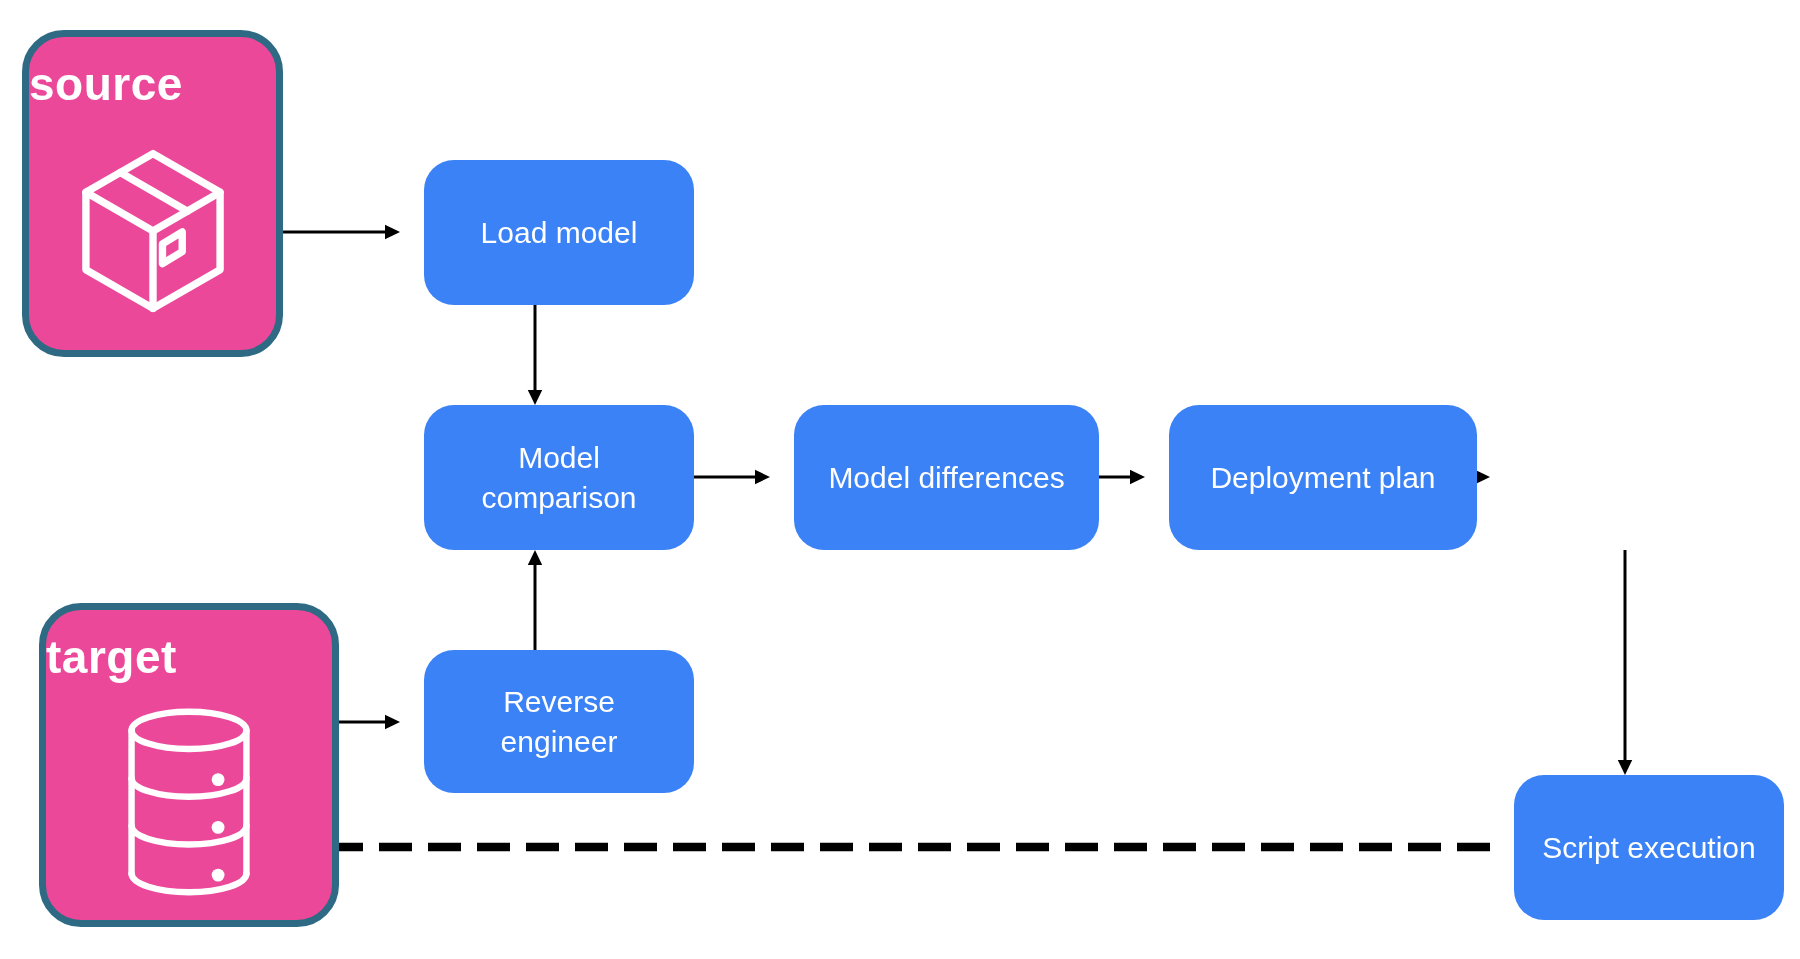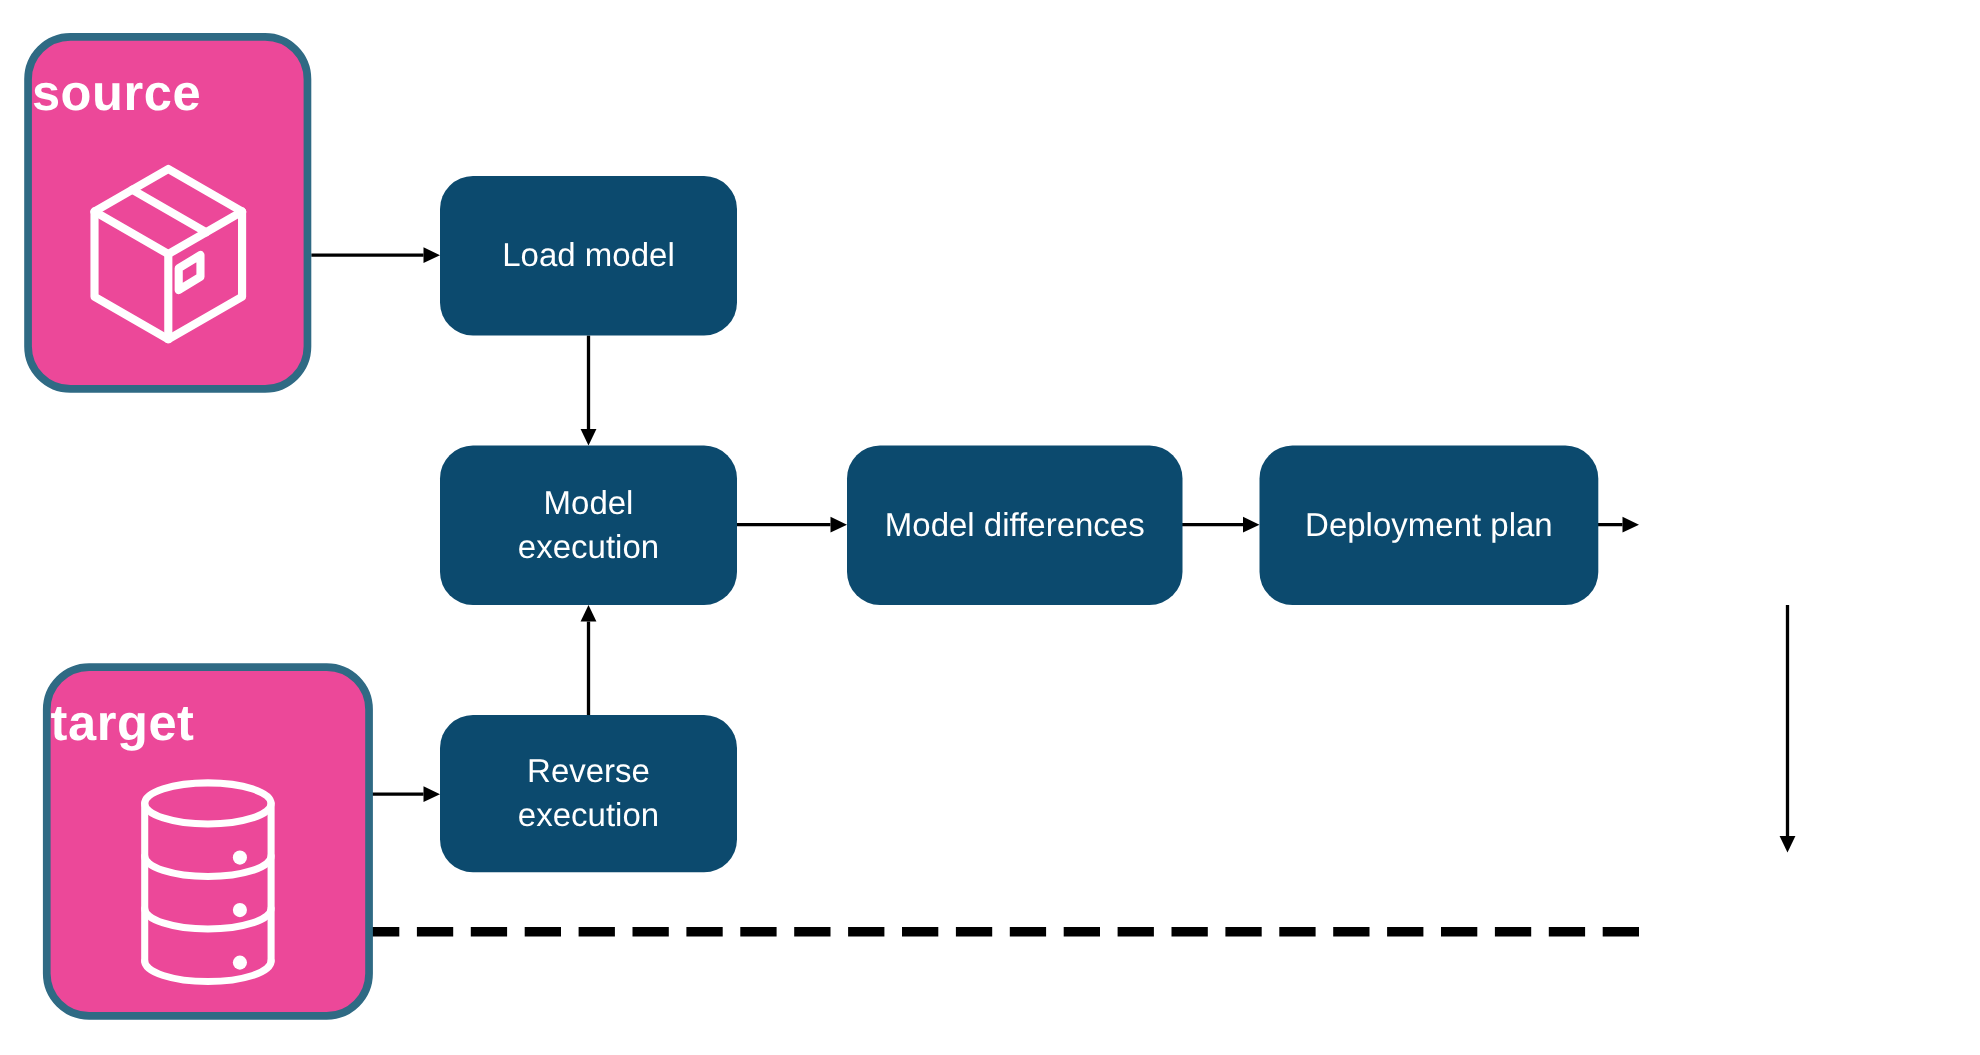--- a/index.html
+++ b/index.html
@@ -11,31 +11,32 @@
     font-family: "Liberation Sans", "DejaVu Sans", sans-serif;
     overflow: hidden;
   }
   svg.edges {
     position: absolute;
     left: 0; top: 0;
     width: 1800px; height: 959px;
   }
   .node {
     position: absolute;
-    background: #0c4a6e;
+    background: #3b82f6;
     border-radius: 30px;
     color: #ffffff;
     display: flex;
     align-items: center;
     justify-content: center;
     text-align: center;
     font-size: 30px;
     line-height: 1.32;
     padding: 0 28px;
     box-sizing: border-box;
+    margin-left: 24px;
   }
   #n-load-model        { left: 400px;  top: 160px; width: 270px; height: 145px; }
   #n-model-comparison  { left: 400px;  top: 405px; width: 270px; height: 145px; }
   #n-model-differences { left: 770px;  top: 405px; width: 305px; height: 145px; }
   #n-deployment-plan   { left: 1145px; top: 405px; width: 308px; height: 145px; }
   #n-script-generation { left: 1490px; top: 405px; width: 270px; height: 145px; }
   #n-reverse-engineer  { left: 400px;  top: 650px; width: 270px; height: 143px; }
   #n-script-execution  { left: 1490px; top: 775px; width: 270px; height: 145px; }
 
   .container-box {
@@ -138,18 +139,19 @@
         <path class="icon-stroke" d="M11.5 47 A38.5 12.5 0 0 0 88.5 47"></path>
         <path class="icon-stroke" d="M11.5 79 A38.5 12.5 0 0 0 88.5 79"></path>
         <circle class="icon-fill" cx="69.5" cy="48" r="4.3"></circle>
         <circle class="icon-fill" cx="69.5" cy="80" r="4.3"></circle>
         <circle class="icon-fill" cx="69.5" cy="112" r="4.3"></circle>
       </svg>
     </div>
   </div>
 
   <div class="node" id="n-load-model">Load model</div>
-  <div class="node" id="n-model-comparison">Model execution</div>
+  <div class="node" id="n-model-comparison">Model comparison</div>
   <div class="node" id="n-model-differences">Model differences</div>
   <div class="node" id="n-deployment-plan">Deployment plan</div>
-  <div class="node" id="n-reverse-engineer">Reverse execution</div>
+  <div class="node" id="n-reverse-engineer">Reverse engineer</div>
+  <div class="node" id="n-script-execution">Script execution</div>
 
 </div>
 
 </body></html>

